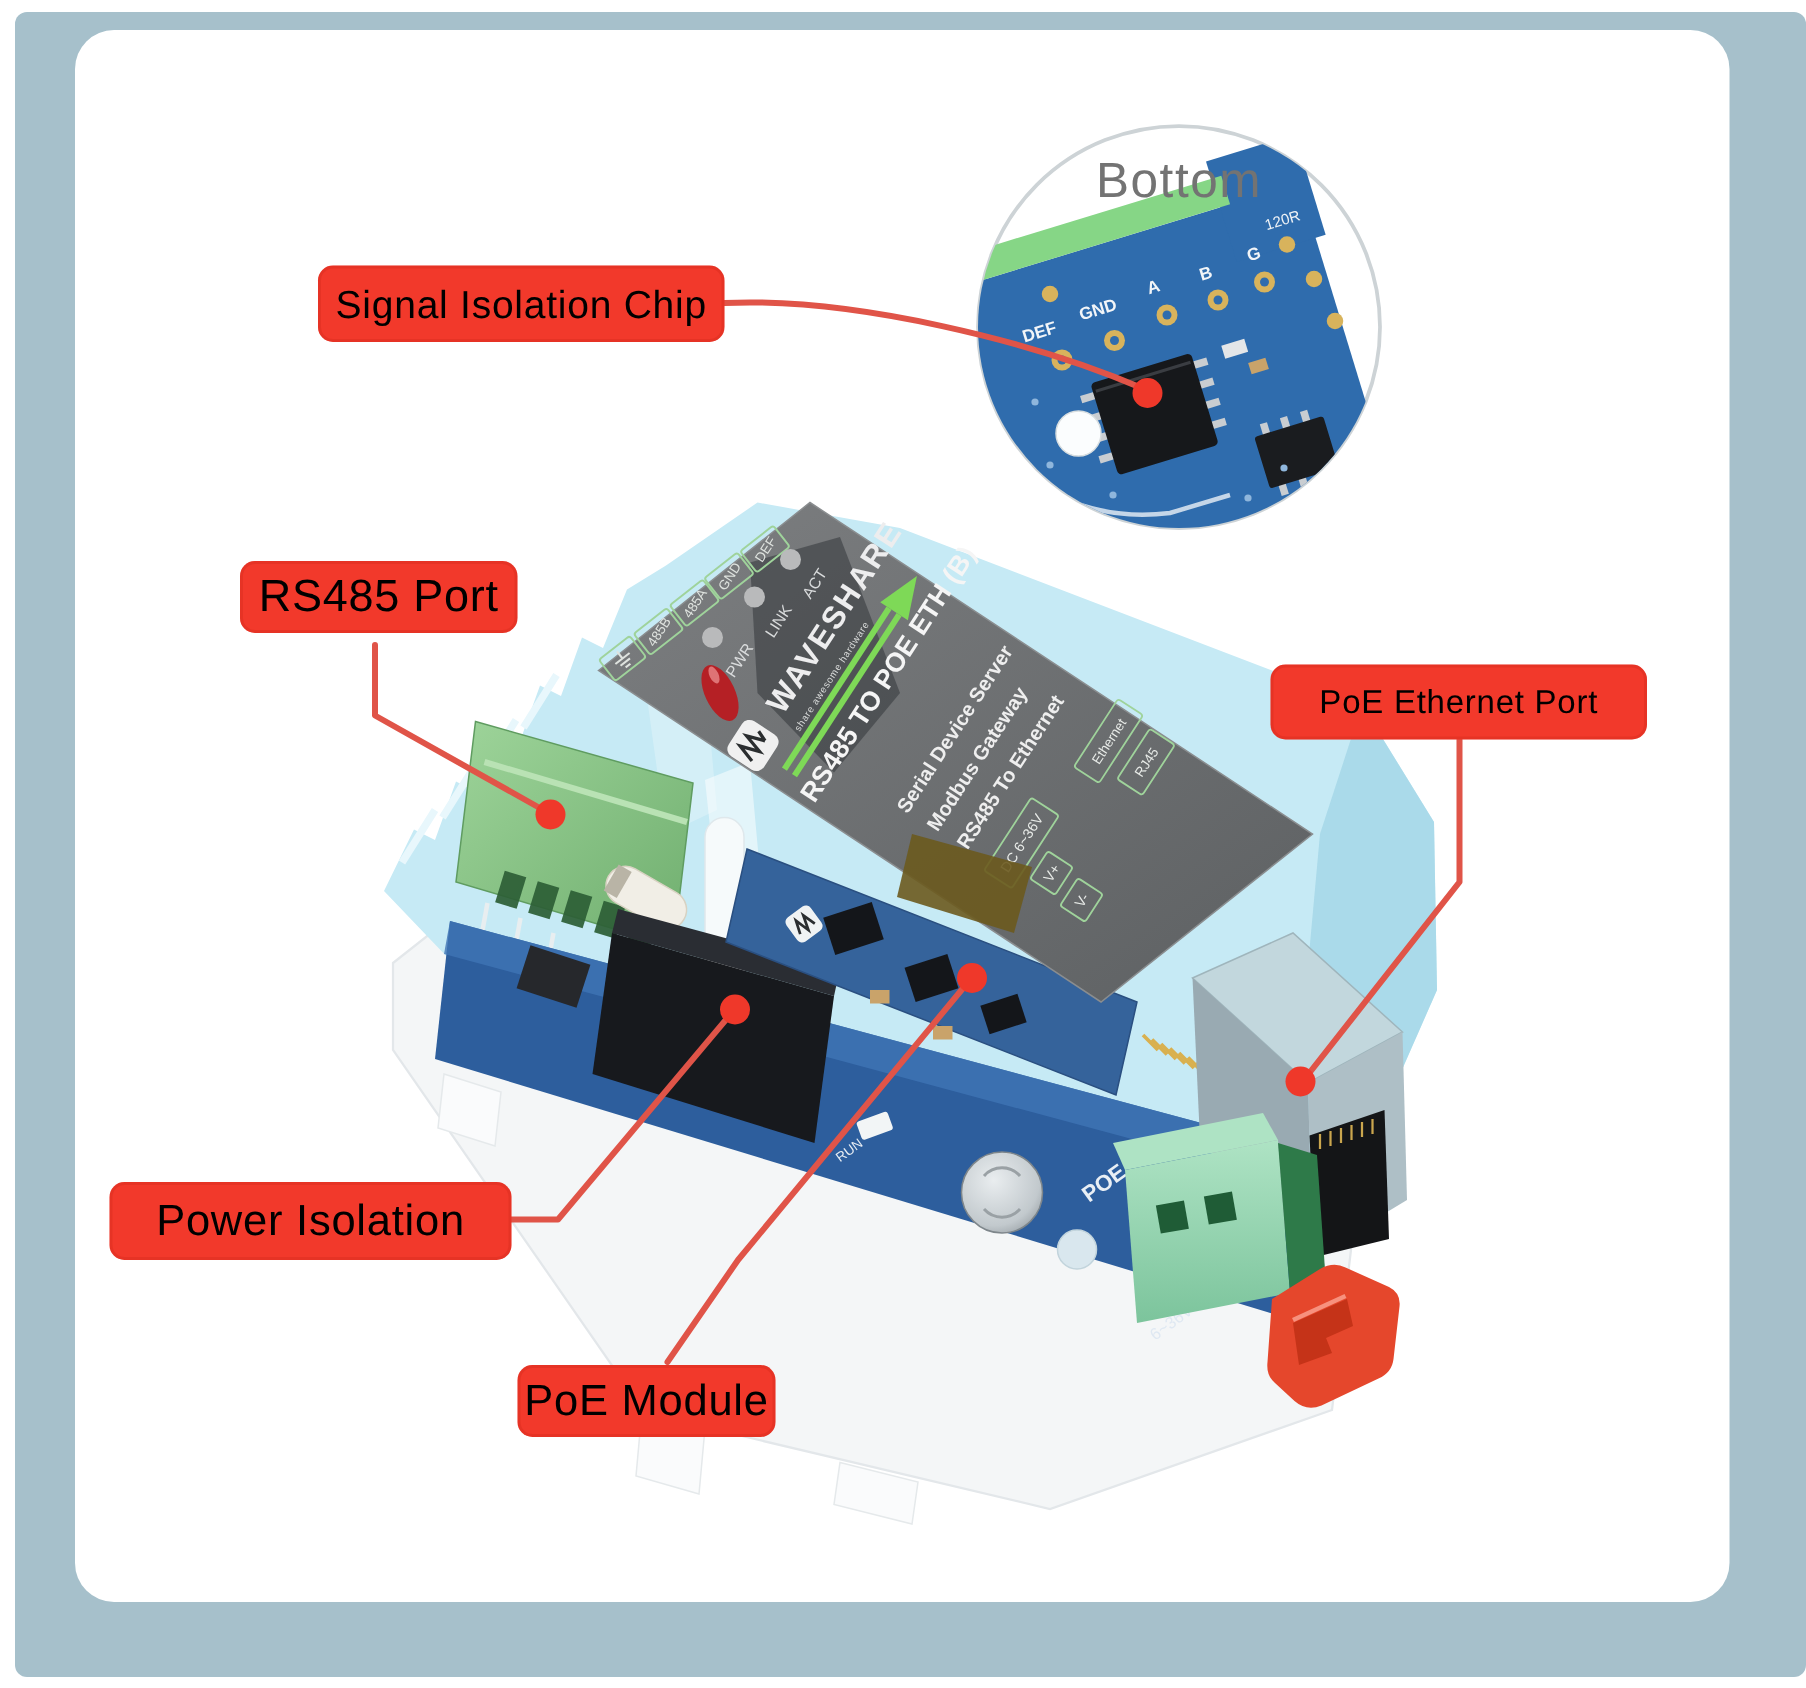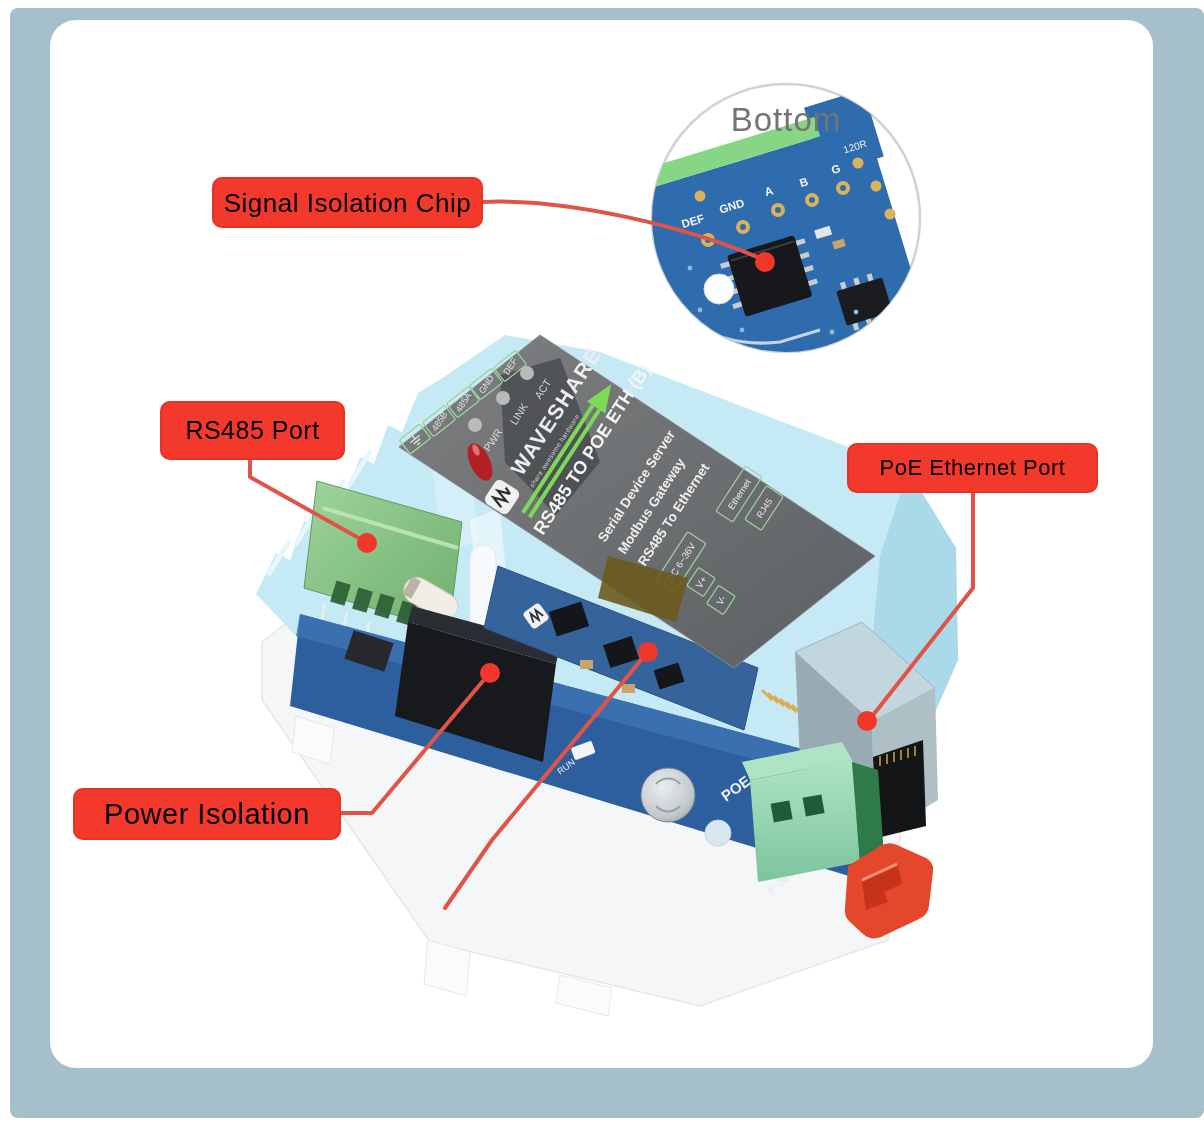--- a/index.html
+++ b/index.html
@@ -4,21 +4,21 @@
 <style>
   html,body{margin:0;padding:0;background:#ffffff;}
   .stage{position:relative;width:1204px;height:1125px;overflow:hidden;
          font-family:"Liberation Sans", sans-serif;}
   .stage svg{position:absolute;left:0;top:0;}
   .callout{position:absolute;display:flex;align-items:center;justify-content:center;
            background:#f2392b;color:#000000;border-radius:10px;
            font-weight:500;letter-spacing:.5px;line-height:1;
            box-shadow:inset 0 0 0 2px rgba(210,40,25,.35);}
   .co-signal{left:212px;top:177px;width:271px;height:51px;font-size:26px;}
-  .co-rs485{left:160px;top:374px;width:185px;height:59px;font-size:25px;margin-top:27px;}
+  .co-rs485{left:160px;top:374px;width:185px;height:48px;font-size:30px;}
   .co-eth{left:847px;top:443px;width:251px;height:50px;font-size:22px;}
   .co-power{left:73px;top:788px;width:268px;height:52px;font-size:29px;}
   .co-module{left:345px;top:910px;width:172px;height:48px;font-size:29px;}
   .inset-title{position:absolute;left:716px;top:100px;width:140px;height:40px;
                display:flex;align-items:center;justify-content:center;
                color:#737373;font-size:33px;font-weight:500;letter-spacing:1px;}
 </style>
 </head>
 <body>
 
@@ -363,14 +363,15 @@
     <circle cx="490" cy="673" r="10"></circle>
     <circle cx="648" cy="652" r="10"></circle>
   </g>
 </svg>
 
 <div class="inset-title">Bottom</div>
 <div class="callout co-signal">Signal Isolation Chip</div>
 <div class="callout co-rs485">RS485 Port</div>
 <div class="callout co-eth">PoE Ethernet Port</div>
 <div class="callout co-power">Power Isolation</div>
+<div class="callout co-module">PoE Module</div>
 
 </div>
 
 </body></html>

